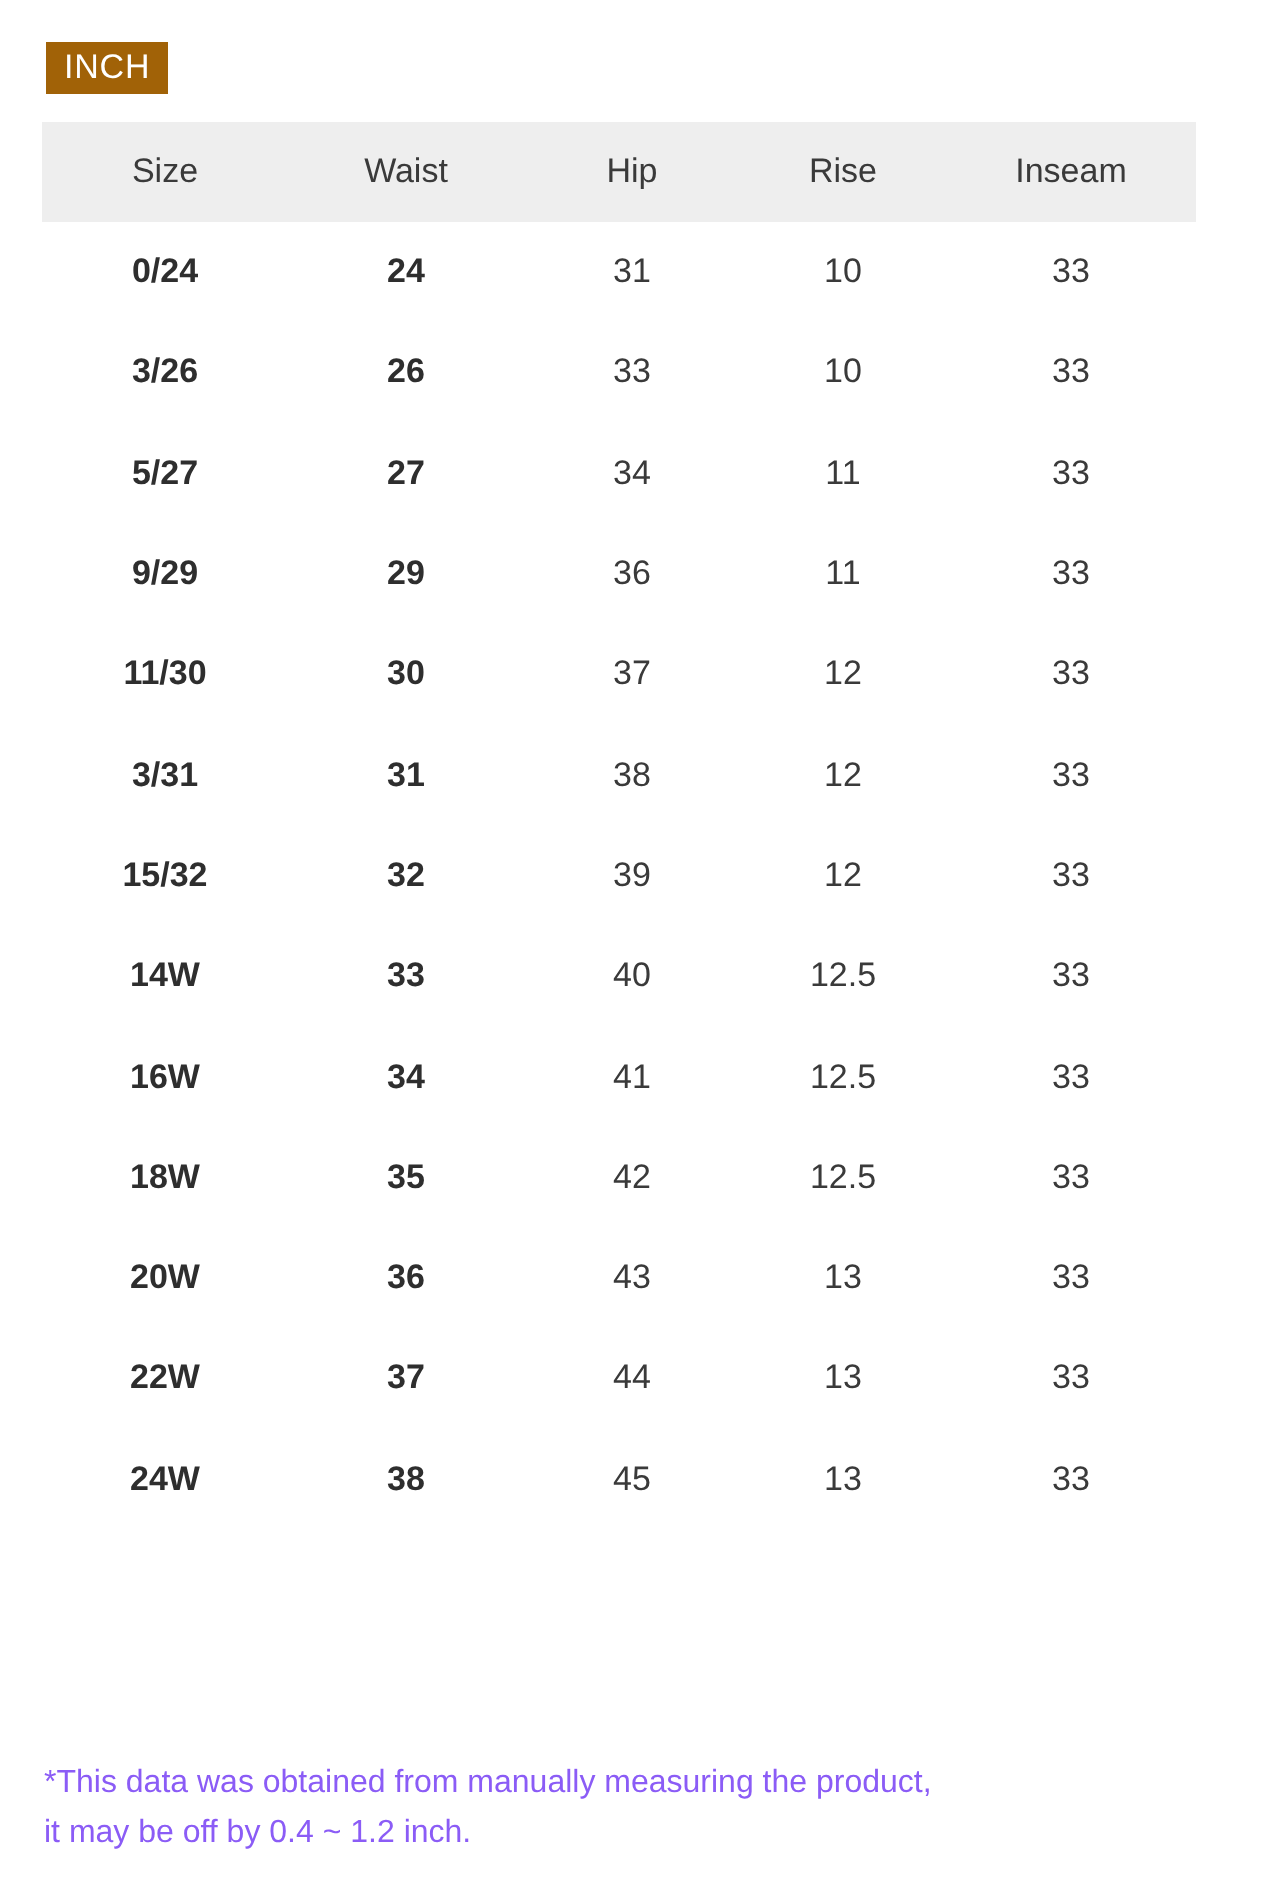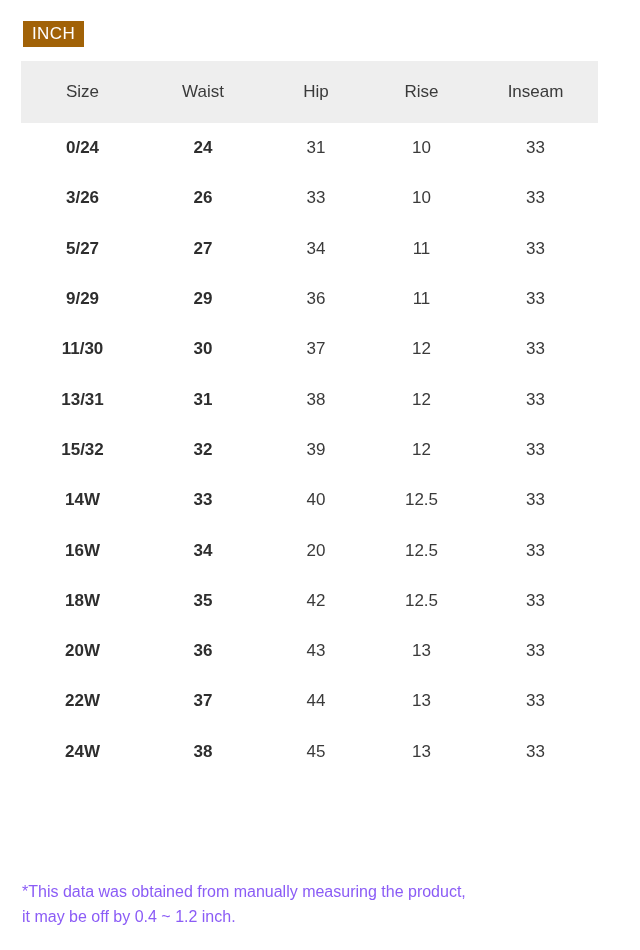--- a/index.html
+++ b/index.html
@@ -54,21 +54,21 @@
   .chart-table col.c-size   { width: 123px; }
   .chart-table col.c-waist  { width: 118px; }
   .chart-table col.c-hip    { width: 108px; }
   .chart-table col.c-rise   { width: 103px; }
   .chart-table col.c-inseam { width: 125px; }
 
   .chart-table thead tr {
     background: #eeeeee;
   }
   .chart-table thead th {
-    height: 62px;
+    height: 50px;
     padding: 0;
     font-size: 17px;
     font-weight: 400;
     color: #3a3a3a;
     text-align: center;
     vertical-align: middle;
   }
 
   .chart-table tbody td {
     height: 50.3px;
@@ -153,21 +153,21 @@
           <td class="plain">33</td>
         </tr>
         <tr>
           <td class="bold">11/30</td>
           <td class="bold">30</td>
           <td class="plain">37</td>
           <td class="plain">12</td>
           <td class="plain">33</td>
         </tr>
         <tr>
-          <td class="bold">13/31</td>
+          <td class="bold">3/31</td>
           <td class="bold">31</td>
           <td class="plain">38</td>
           <td class="plain">12</td>
           <td class="plain">33</td>
         </tr>
         <tr>
           <td class="bold">15/32</td>
           <td class="bold">32</td>
           <td class="plain">39</td>
           <td class="plain">12</td>
@@ -176,21 +176,21 @@
         <tr>
           <td class="bold">14W</td>
           <td class="bold">33</td>
           <td class="plain">40</td>
           <td class="plain">12.5</td>
           <td class="plain">33</td>
         </tr>
         <tr>
           <td class="bold">16W</td>
           <td class="bold">34</td>
-          <td class="plain">20</td>
+          <td class="plain">41</td>
           <td class="plain">12.5</td>
           <td class="plain">33</td>
         </tr>
         <tr>
           <td class="bold">18W</td>
           <td class="bold">35</td>
           <td class="plain">42</td>
           <td class="plain">12.5</td>
           <td class="plain">33</td>
         </tr>

